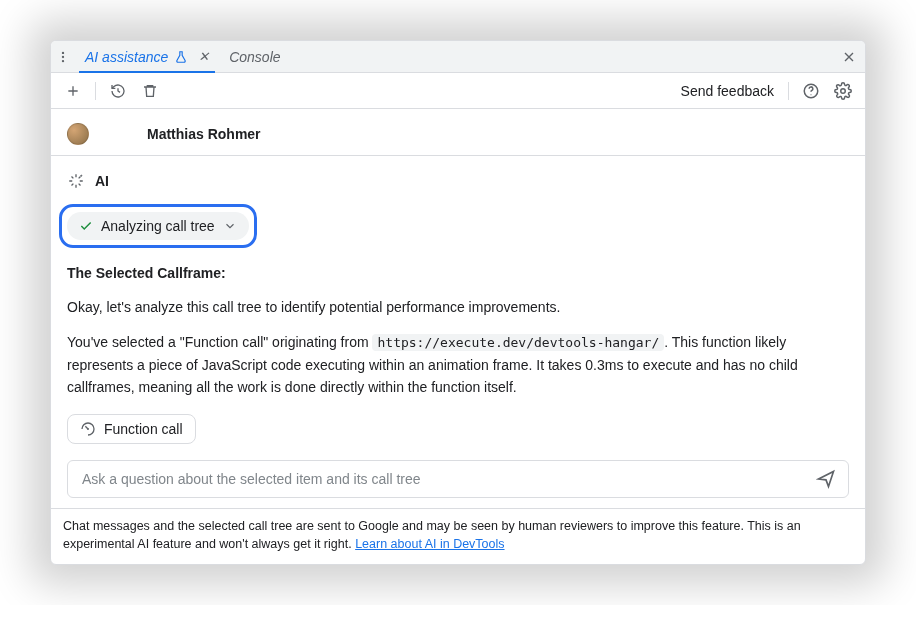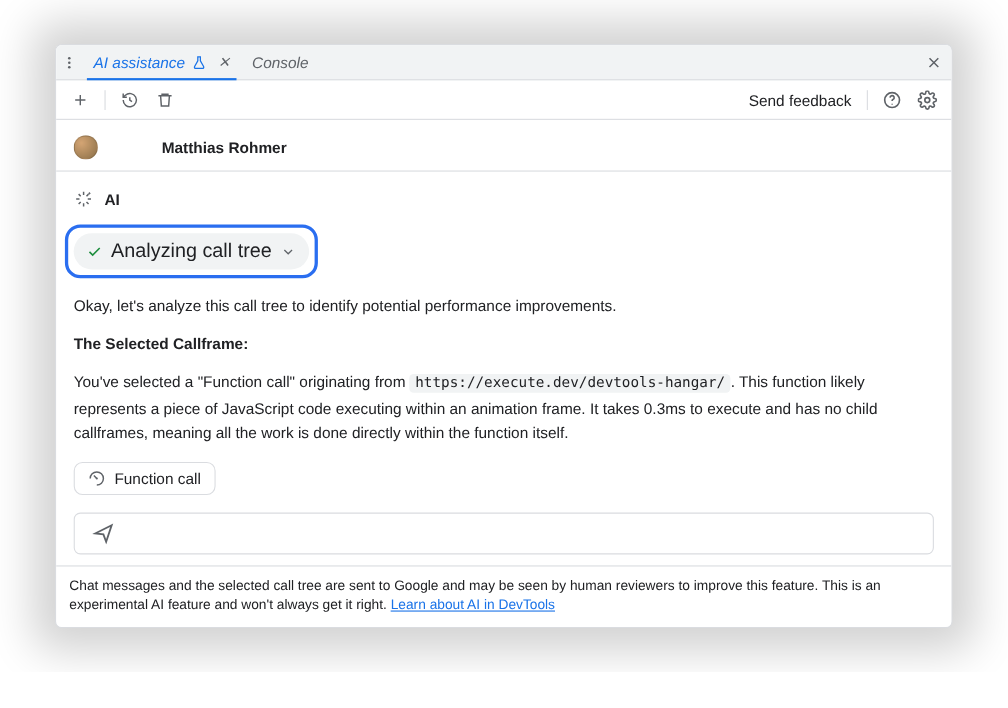--- a/index.html
+++ b/index.html
@@ -160,21 +160,21 @@
     margin-left: -8px;
     margin-bottom: 14px;
   }
   .chip {
     display: inline-flex;
     align-items: center;
     gap: 8px;
     background: #f1f3f4;
     border-radius: 18px;
     padding: 6px 12px;
-    font-size: 18px;
+    font-size: 14px;
     color: var(--text);
   }
   .chip .check { color: #1e8e3e; display: inline-flex;}
   .chip .chev { color: var(--text-muted); display: inline-flex;}
   .para {
     line-height: 1.6;
     margin: 0 0 12px 0;
   }
   .para strong { font-weight: 700; }
   code.inline {
@@ -330,39 +330,40 @@
         </span>
         <span>Analyzing call tree</span>
         <span class="chev">
           <svg width="14" height="14" viewBox="0 0 24 24" fill="none" stroke="currentColor" stroke-width="2">
               <path d="m6 9 6 6 6-6"></path>
             </svg>
         </span>
       </div>
     </div>
 
+    <p class="para"><strong>The Selected Callframe:</strong></p>
     <p class="para">Okay, let's analyze this call tree to identify potential performance improvements.</p>
-    <p class="para"><strong>The Selected Callframe:</strong></p>
     <p class="para">
       <span>You've selected a "Function call" originating from </span><code class="inline">https://execute.dev/devtools-hangar/</code><span>. This function likely represents a piece of JavaScript code executing within an animation frame. It takes 0.3ms to execute and has no child callframes, meaning all the work is done directly within the function itself.</span>
     </p>
 
     <div class="fn-chip">
       <span class="fn-icon">
         <svg width="16" height="16" viewBox="0 0 24 24" fill="none" stroke="currentColor" stroke-width="2">
             <path d="M12 21a9 9 0 1 0-9-9"></path>
             <path d="M12 12 8 8"></path>
             <circle cx="12" cy="12" r="1.5" fill="currentColor" stroke="none"></circle>
           </svg>
       </span>
       <span>Function call</span>
     </div>
   </div>
 
   <div class="input-row">
+    <input type="text" placeholder="Ask a question about the selected item and its call tree" style="">
     <div class="send-btn">
       <svg width="20" height="20" viewBox="0 0 24 24" fill="none" stroke="currentColor" stroke-width="2">
           <path d="M3 12 21 3l-6 18-3-8-9-1z"></path>
         </svg>
     </div>
   </div>
 
   <div class="footer">
     <span>Chat messages and the selected call tree are sent to Google and may be seen by human reviewers to improve this feature. This is an experimental AI feature and won't always get it right. </span><a>Learn about AI in DevTools</a>
   </div>

